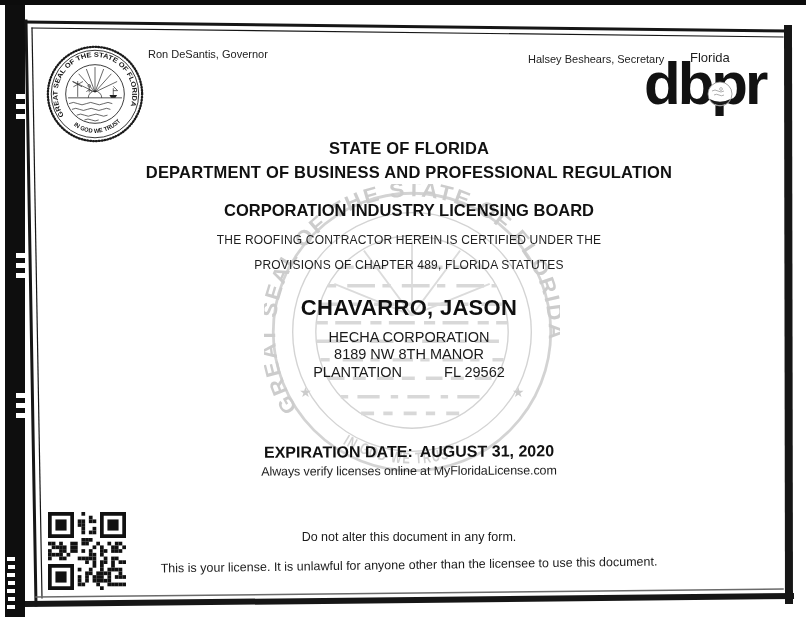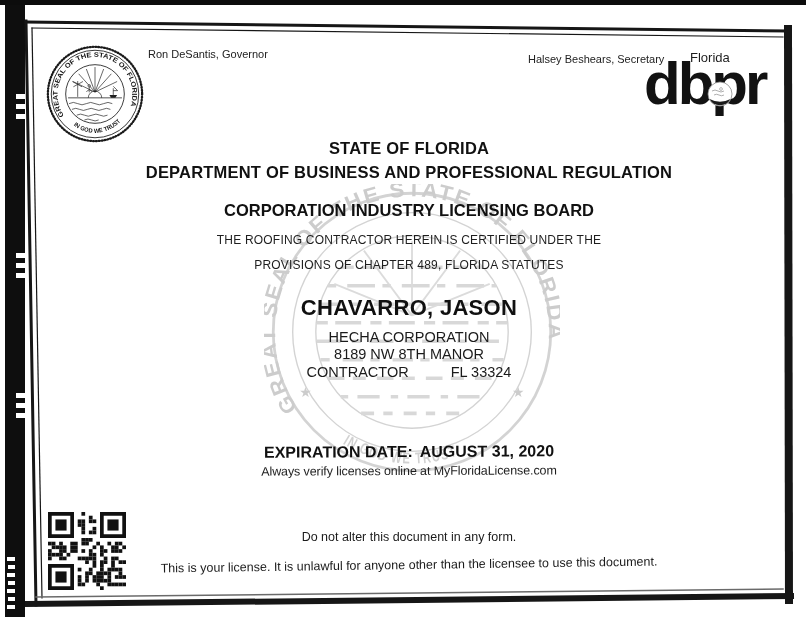--- a/index.html
+++ b/index.html
@@ -168,21 +168,21 @@
   <div class="abs ctr h-big" style="top:163px;">DEPARTMENT OF BUSINESS AND PROFESSIONAL REGULATION</div>
   <div class="abs ctr h-board" style="top:201px;">CORPORATION INDUSTRY LICENSING BOARD</div>
 
   <div class="abs ctr stmt" style="top:233px;">THE ROOFING CONTRACTOR HEREIN IS CERTIFIED UNDER THE</div>
   <div class="abs ctr stmt" style="top:258px;">PROVISIONS OF CHAPTER 489, FLORIDA STATUTES</div>
 
   <div class="abs ctr name" style="top:295px;">CHAVARRO, JASON</div>
   <div class="abs ctr addr" style="top:329px;">HECHA CORPORATION</div>
   <div class="abs ctr addr" style="top:346px;">8189 NW 8TH MANOR</div>
   <div class="abs ctr addr" style="top:364px;">
-    <span>CONTRACTOR</span><span class="gap"></span><span>FL 33324</span>
+    <span>PLANTATION</span><span class="gap"></span><span>FL 29562</span>
   </div>
 
 
   <div class="abs ctr expo" style="top:443px;">
     <span>EXPIRATION DATE:</span><span class="val">AUGUST 31, 2020</span>
   </div>
 
   <div class="abs ctr verify" style="top:464px;">Always verify licenses online at MyFloridaLicense.com</div>
 
   <svg class="abs" id="qr" style="left:48px;top:512px;" width="78" height="78" viewBox="0 0 21 21" aria-hidden="true">

